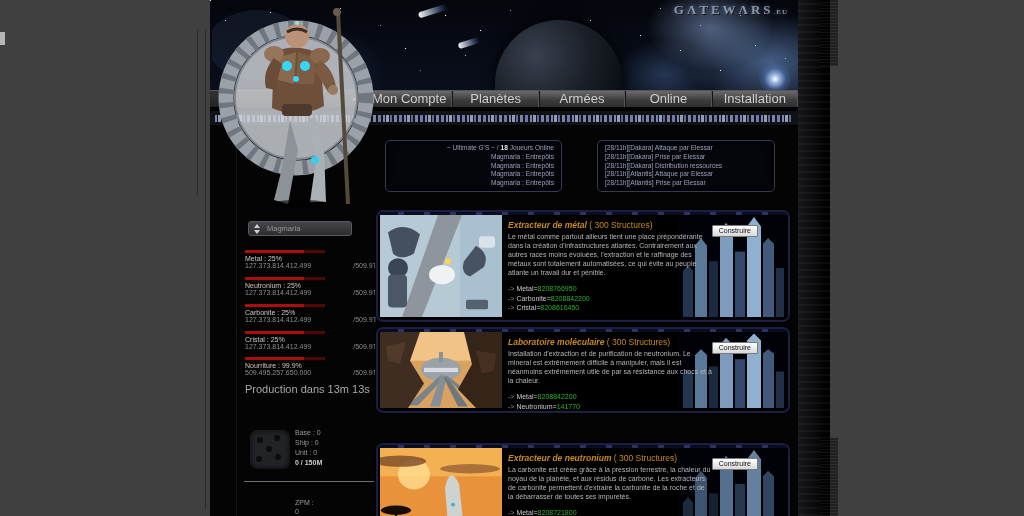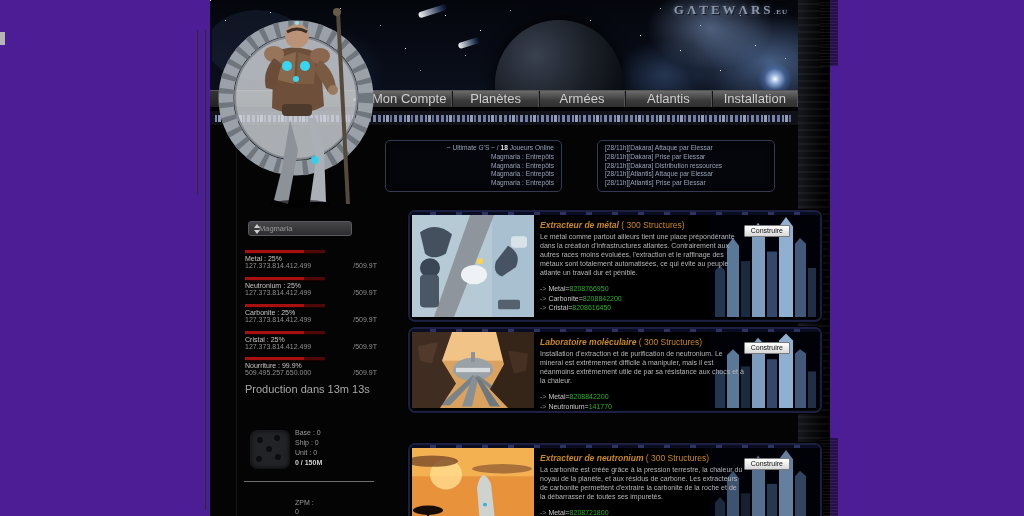--- a/index.html
+++ b/index.html
@@ -1,16 +1,16 @@
 <!DOCTYPE html>
 <html><head>
 <meta charset="utf-8">
 <style>
   html,body{margin:0;padding:0;background:#000;}
-  #stage{position:relative;width:1024px;height:516px;background:#4c1d95;overflow:hidden;
+  #stage{position:relative;width:1024px;height:516px;background:#404040;overflow:hidden;
          font-family:"Liberation Sans","DejaVu Sans",sans-serif;}
   
   .edge-tick{position:absolute;left:0;top:32px;width:5px;height:13px;background:#b6b6b6;}
   .vline{position:absolute;width:1px;background:#2c2c2e;}
   .right-col{position:absolute;left:798px;top:0;width:32px;height:516px;
              background:linear-gradient(90deg,#17181d,#0b0b0e 45%,#000 90%);}
   .right-col::before{content:"";position:absolute;inset:0;
              background:repeating-linear-gradient(0deg,rgba(255,255,255,.04) 0 2px,transparent 2px 7px);}
   .scan{position:absolute;left:820px;width:18px;opacity:.5;
         background:repeating-linear-gradient(0deg,#1c1c1c 0 1px,#000 1px 3px);}
@@ -68,21 +68,21 @@
   .newsbox{position:absolute;top:140px;height:52px;border:1px solid #343a52;border-radius:5px;
       background:rgba(8,10,18,.55);box-shadow:inset 0 0 8px #000;box-sizing:border-box;
       font-size:6.6px;line-height:8.8px;color:#98a0b4;padding:3px 7px;overflow:hidden;}
   .newsbox.left{left:385px;width:177px;text-align:right;}
   .newsbox.right{left:597px;width:178px;text-align:left;}
   .newsbox b{color:#e6e6e6;}
 
   
   .select{position:absolute;left:248px;top:221px;width:104px;height:15px;box-sizing:border-box;
       background:linear-gradient(#46464a,#2d2d30);border:1px solid #5a5a5e;border-radius:3px;
-      color:#98989c;font-size:7.5px;line-height:13px;padding-left:10px;cursor:pointer;}
+      color:#98989c;font-size:7.5px;line-height:13px;padding-left:18px;cursor:pointer;}
   .select .arrows{position:absolute;left:4px;top:2px;width:9px;height:10px;}
   .select .arrows i{position:absolute;left:1px;width:0;height:0;border-left:3.5px solid transparent;border-right:3.5px solid transparent;}
   .select .arrows i.up{top:0;border-bottom:4px solid #cfcfcf;}
   .select .arrows i.dn{bottom:0;border-top:4px solid #cfcfcf;}
 
   .res{position:absolute;left:245px;width:132px;}
   .res .bar{width:80px;height:3px;background:linear-gradient(90deg,#a81010 0 74%,#4d0808 74%);
       border-bottom:1px solid #1c0202;}
   .res .lbl{font-size:7px;color:#c9c5c1;margin-top:1px;white-space:nowrap;}
   .res .val{font-size:7px;color:#8f8f8f;white-space:nowrap;}
@@ -94,21 +94,21 @@
   .dice i{position:absolute;width:6px;height:6px;border-radius:50%;background:#0d0d10;}
   .stats{position:absolute;left:295px;top:428px;font-size:7px;line-height:10px;color:#9a9a9a;}
   .stats .total{font-weight:bold;color:#cfcfcf;}
   .divider{position:absolute;left:244px;top:481px;width:130px;height:1px;background:#6e6e6e;}
   .zpm-icon{position:absolute;left:249px;top:497px;width:22px;height:19px;border-radius:50% 50% 46% 46%;
       background:radial-gradient(circle at 40% 32%,#f headed,#f08a9a 0%,#c22545 55%,#6d1226 95%);}
   .zpm-text{position:absolute;left:295px;top:498px;font-size:7px;line-height:9px;color:#9a9a9a;}
 
   
   .card{position:absolute;left:376px;width:414px;background:#000;border:2px solid #1b1f40;border-radius:7px;
-      box-shadow:0 0 0 1px #000,inset 0 0 0 1px #05050c;box-sizing:border-box;overflow:hidden;margin-left:32px;}
+      box-shadow:0 0 0 1px #000,inset 0 0 0 1px #05050c;box-sizing:border-box;overflow:hidden;}
   .card .frame{position:absolute;left:0;width:100%;height:3px;
       background:repeating-linear-gradient(90deg,#0a0c22 0 20px,#2d3260 20px 26px);}
   .card .frame.top{top:0;}
   .card .art{position:absolute;left:2px;top:3px;width:122px;bottom:3px;}
   .card .art svg{width:100%;height:100%;display:block;}
   .card .city{position:absolute;right:0;top:3px;width:110px;bottom:3px;}
   .card .city svg{width:100%;height:100%;display:block;}
   .card .text{position:absolute;left:130px;top:8px;width:204px;}
   .card .title{font-size:8.5px;color:#c8891e;}
   .card .title .name{font-weight:bold;font-style:italic;}
@@ -175,21 +175,21 @@
     </svg>
   </div>
 
   <div class="navbar">
     <div class="nav-dot" style="left:143px;"></div>
     <div class="nav-dot" style="left:150px;"></div>
     <div class="nav-tabs">
       <div class="nav-tab">Mon Compte</div>
       <div class="nav-tab">Planètes</div>
       <div class="nav-tab">Armées</div>
-      <div class="nav-tab">Atlantis</div>
+      <div class="nav-tab">Online</div>
       <div class="nav-tab">Installation</div>
     </div>
   </div>
 
   <div class="ticker">
     <div class="ticker-text"></div>
   </div>
 
   <div class="newsbox left">
     <div><span>~ Ultimate G'S ~ / </span><b>18</b><span> Joueurs Online</span></div>

